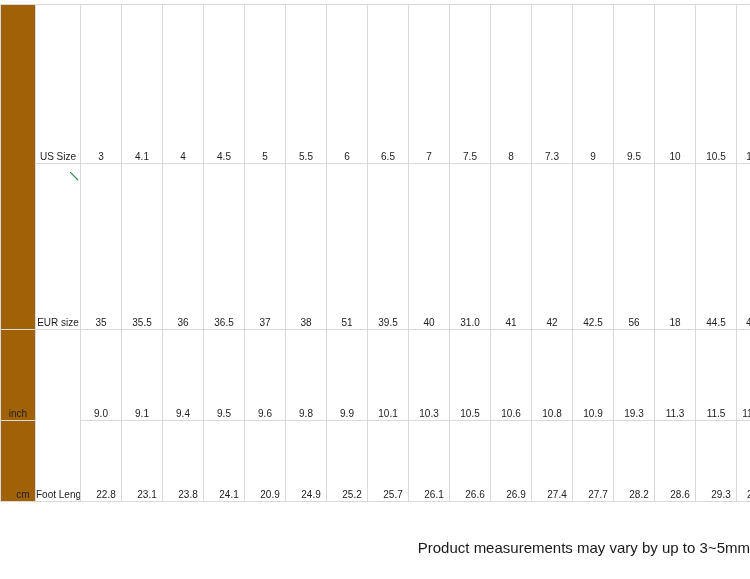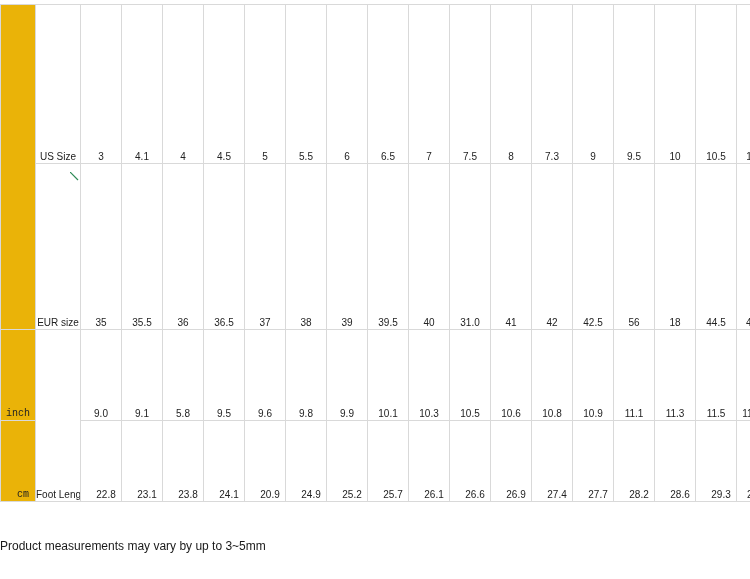--- a/index.html
+++ b/index.html
@@ -40,28 +40,27 @@
     white-space: nowrap;
   }
   
   col.c-label { width: 35px; }
   col.c-rowhdr { width: 45px; }
   col.c-data { width: 41px; }
   col.c-last { width: 30px; }
 
   
   td.label-cell {
-    background: #eab308;
+    background: #a16207;
     border: 1px solid #d9d9d9;
     text-align: left;
     vertical-align: middle;
     padding-left: 4px;
     font-size: 10px;
     color: #222;
-    font-family: Liberation Mono, monospace;
   }
   td.rowhdr-cell {
     background: #ffffff;
     text-align: left;
     vertical-align: middle;
     padding-left: 4px;
     font-size: 10px;
     color: #222;
   }
   td.val {
@@ -71,22 +70,22 @@
   tr.tall-us td { height: 158px; }
   tr.tall-eur td { height: 165px; }
   tr.mid-inch td { height: 90px; }
   tr.mid-cm td { height: 80px; padding-left: 10px; }
 
   .footnote {
     position: absolute;
     left: 0;
     top: 535px;
     width: 750px;
-    text-align: left;
-    font-size: 12px;
+    text-align: right;
+    font-size: 15px;
     color: #1a1a1a;
   }
   .tick-mark {
     position: absolute;
     left: 70px;
     top: 168px;
     width: 10px;
     height: 10px;
     pointer-events: none;
   }
@@ -143,50 +142,50 @@
       </tr>
 
       <tr class="tall-eur">
         <td class="rowhdr-cell">EUR size</td>
         <td class="val">35</td>
         <td class="val">35.5</td>
         <td class="val">36</td>
         <td class="val">36.5</td>
         <td class="val">37</td>
         <td class="val">38</td>
-        <td class="val">39</td>
+        <td class="val">51</td>
         <td class="val">39.5</td>
         <td class="val">40</td>
         <td class="val">31.0</td>
         <td class="val">41</td>
         <td class="val">42</td>
         <td class="val">42.5</td>
         <td class="val">56</td>
         <td class="val">18</td>
         <td class="val">44.5</td>
         <td class="val">45</td>
       </tr>
 
       <tr class="mid-inch">
         <td class="label-cell">inch</td>
         <td class="rowhdr-cell" rowspan="2">Foot Leng</td>
         <td class="val">9.0</td>
         <td class="val">9.1</td>
-        <td class="val">5.8</td>
+        <td class="val">9.4</td>
         <td class="val">9.5</td>
         <td class="val">9.6</td>
         <td class="val">9.8</td>
         <td class="val">9.9</td>
         <td class="val">10.1</td>
         <td class="val">10.3</td>
         <td class="val">10.5</td>
         <td class="val">10.6</td>
         <td class="val">10.8</td>
         <td class="val">10.9</td>
-        <td class="val">11.1</td>
+        <td class="val">19.3</td>
         <td class="val">11.3</td>
         <td class="val">11.5</td>
         <td class="val">11.7</td>
       </tr>
 
       <tr class="mid-cm">
         <td class="label-cell">cm</td>
         <td class="val">22.8</td>
         <td class="val">23.1</td>
         <td class="val">23.8</td>

